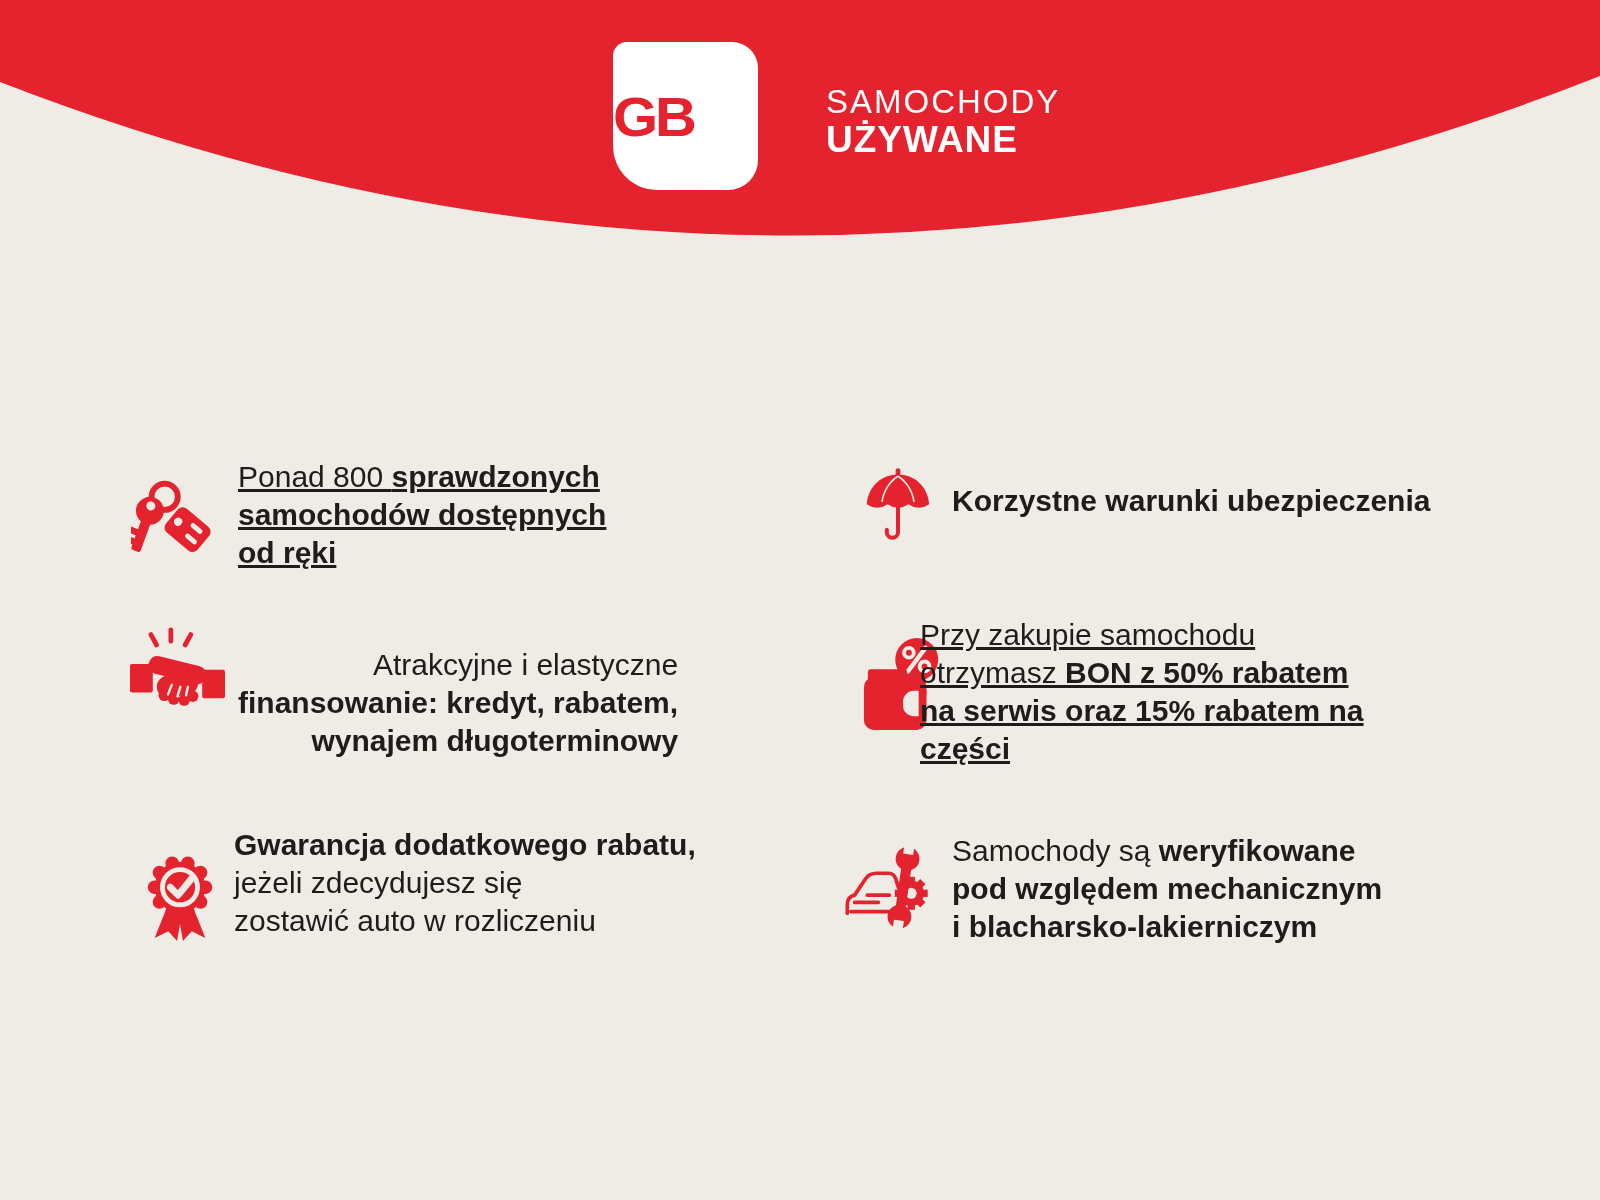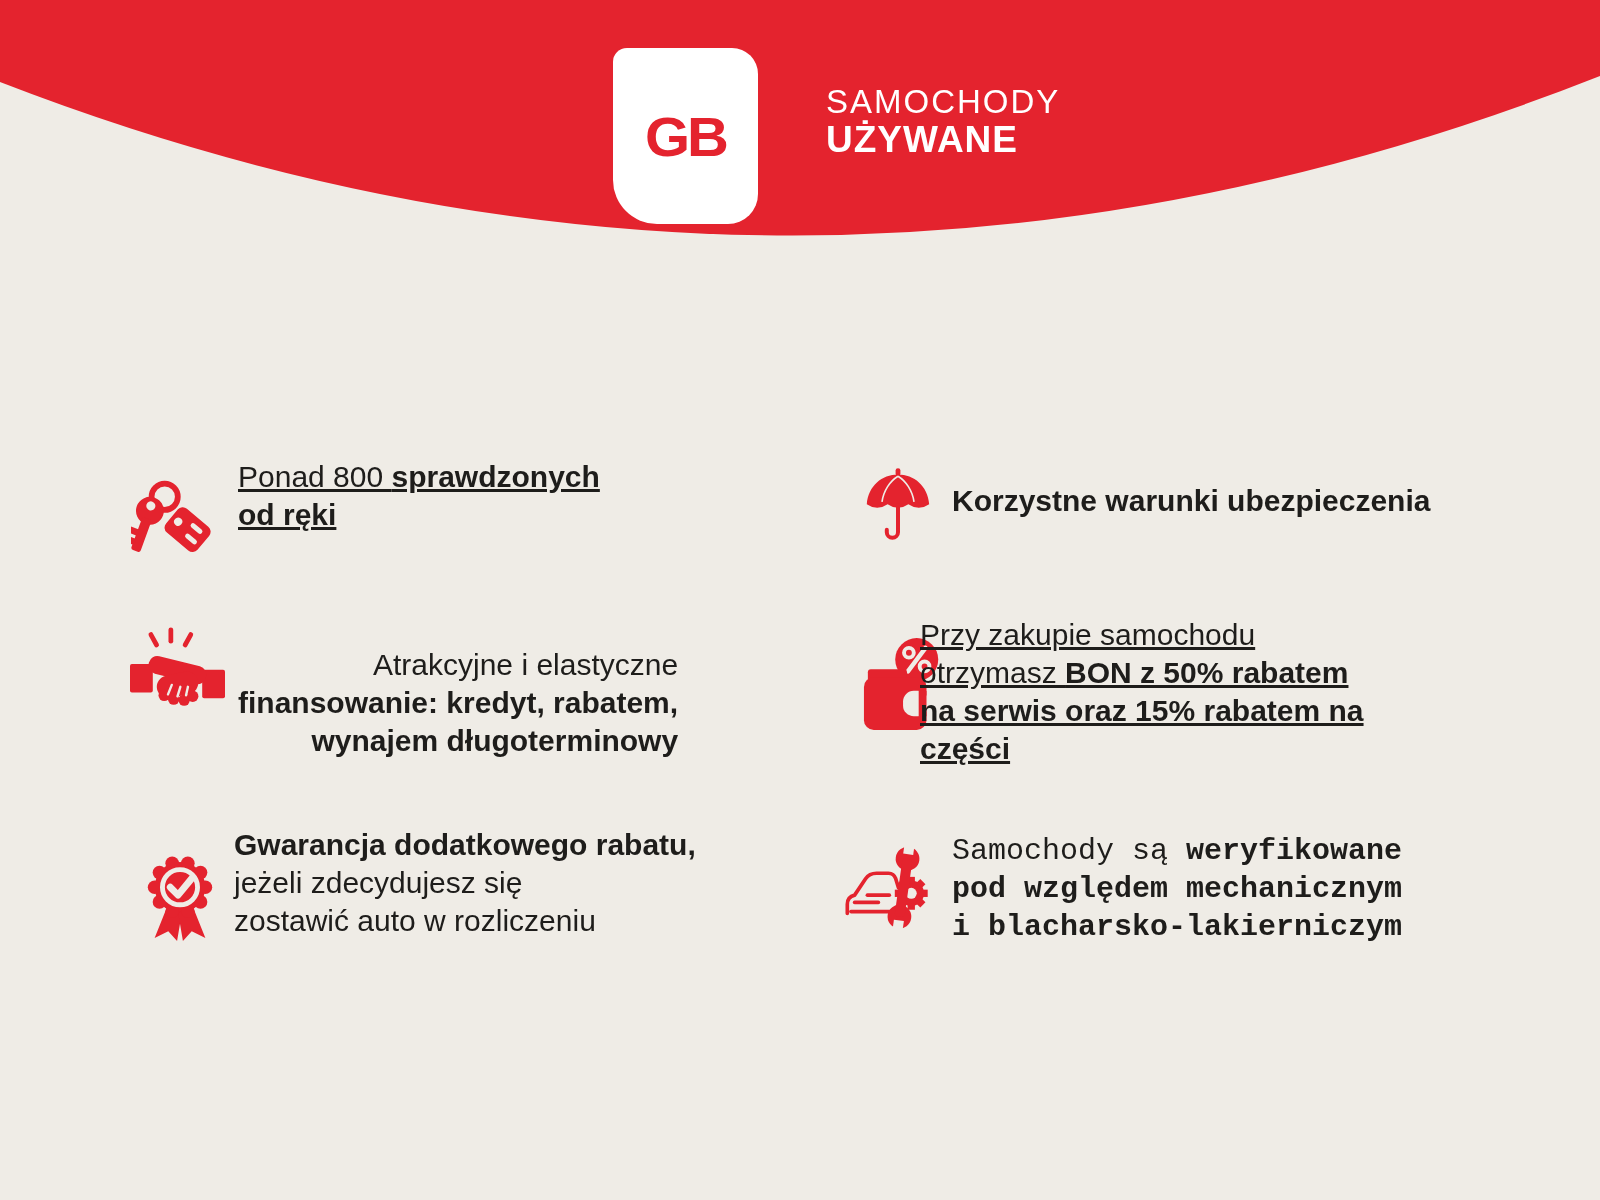--- a/index.html
+++ b/index.html
@@ -13,24 +13,24 @@
   body{
     position:relative;
     width:1600px;height:1200px;
     background:var(--bg);
     font-family:"Liberation Sans", sans-serif;
     color:var(--text);
     overflow:hidden;
   }
   .header-curve{position:absolute;top:0;left:0;width:1600px;height:245px;}
   .logo-box{
-    position:absolute;left:613px;top:48px;width:145px;height:176px;
+    position:absolute;left:613px;top:42px;width:145px;height:148px;
     background:var(--white);
     border-radius:14px 26px 30px 44px;
-    display:flex;align-items:center;justify-content:center;
+    display:flex;align-items:center;justify-content:flex-start;
   }
   .logo-gb{
     color:var(--red);
     font-size:58px;font-weight:800;letter-spacing:-3px;
     transform:scaleY(0.96);
   }
   .brand-title{position:absolute;left:786px;top:84px;color:var(--white);margin-left:40px;}
   .brand-line1{font-size:33px;font-weight:400;letter-spacing:2px;line-height:36px;}
   .brand-line2{font-size:37px;font-weight:800;letter-spacing:1px;line-height:40px;}
 
@@ -47,21 +47,21 @@
   #icon-l2{left:130px;top:626px;width:95px;height:95px;}
   #text-l2{left:238px;top:646px;text-align:right;}
   #icon-l3{left:140px;top:848px;width:80px;height:98px;}
   #text-l3{left:234px;top:826px;}
 
   #icon-r1{left:858px;top:466px;width:80px;height:78px;}
   #text-r1{left:952px;top:482px;}
   #icon-r2{left:862px;top:636px;width:86px;height:98px;}
   #text-r2{left:920px;top:616px;text-decoration:underline;}
   #icon-r3{left:840px;top:840px;width:95px;height:92px;}
-  #text-r3{left:952px;top:832px;font-family:Liberation Mono, monospace;}
+  #text-r3{left:952px;top:832px;}
 </style>
 </head>
 <body>
 
 <svg class="header-curve" viewBox="0 0 1600 245" preserveAspectRatio="none" aria-hidden="true">
   <path d="M0,0 H1600 V76 Q800,392 0,82 Z" fill="#e4232e"></path>
 </svg>
 
 <div class="logo-box">
   <span class="logo-gb">GB</span>
@@ -192,20 +192,21 @@
     <circle cx="69.5" cy="20" r="13" fill="#e4232e"></circle>
     <circle cx="69.5" cy="84" r="13" fill="#e4232e"></circle>
     <rect x="64" y="20" width="11" height="64" rx="4" fill="#e4232e"></rect>
     <rect x="64" y="0" width="11" height="15" fill="#efece6"></rect>
     <rect x="64" y="88" width="11" height="14" fill="#efece6"></rect>
   </g>
 </svg>
 
 <div id="text-l1" class="feature-text">
     <div class="line"><span>Ponad 800 </span><span class="b">sprawdzonych</span></div>
+    <div class="line"><span class="b">samochodów dostępnych</span></div>
     <div class="line"><span class="b">od ręki</span></div>
   </div>
 <div id="text-l2" class="feature-text">
     <div class="line"><span>Atrakcyjne i elastyczne</span></div>
     <div class="line"><span class="b">finansowanie: kredyt, rabatem,</span></div>
     <div class="line"><span class="b">wynajem długoterminowy</span></div>
   </div>
 <div id="text-l3" class="feature-text">
     <div class="line"><span class="b">Gwarancja dodatkowego rabatu,</span></div>
     <div class="line"><span>jeżeli zdecydujesz się</span></div>

